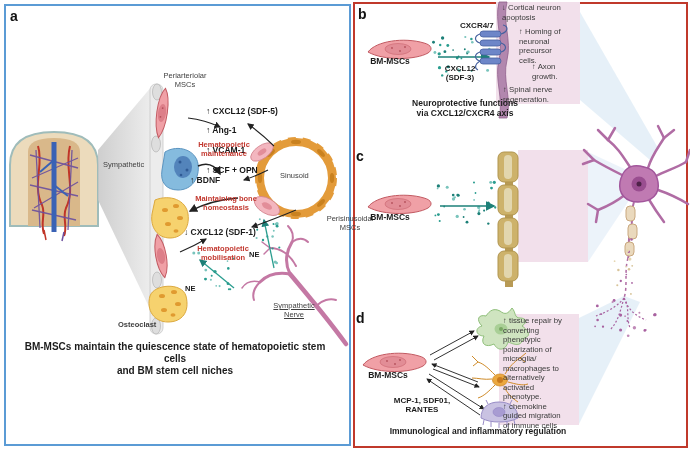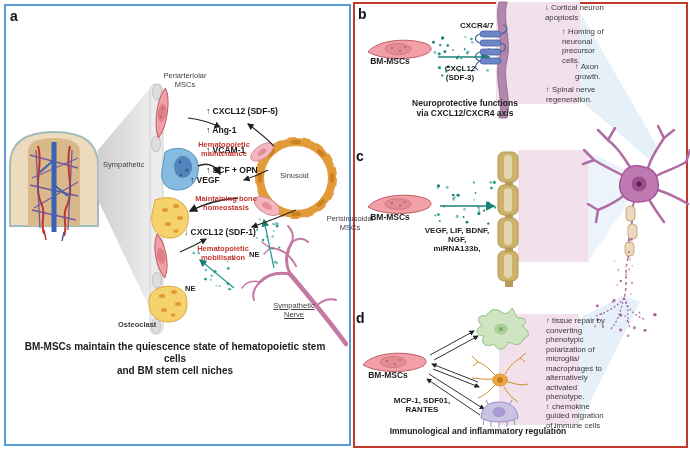--- a/index.html
+++ b/index.html
@@ -8,21 +8,21 @@
   .panel-border{position:absolute;background:transparent;z-index:0;}
   #border-a{left:4px;top:4px;width:343px;height:438px;border:2px solid var(--panel_a_border,#5b9bd5);}
   #border-bcd{left:353px;top:2px;width:331px;height:442px;border:2px solid var(--panel_bcd_border,#c0392b);}
   svg.art{position:absolute;left:0;top:0;z-index:1;}
   .lbl{position:absolute;z-index:3;font-size:7.5px;line-height:1.15;color:#3f3f3f;white-space:pre-line;}
   .bold{font-weight:bold;color:#1c1c1c;}
   .red{color:var(--highlight_red_text,#c2372e);font-weight:bold;}
   .ctr{text-align:center;}
   .cap{font-weight:bold;color:#1c1c1c;font-size:8.5px;}
   .pl{position:absolute;z-index:3;font-size:14px;font-weight:bold;color:#111;}
-  .fx{font-size:7.8px;line-height:1.22;color:#3a3a3a;margin-left:43px;}
+  .fx{font-size:7.8px;line-height:1.22;color:#3a3a3a;}
   .factors div{font-weight:bold;color:#161616;font-size:8.5px;line-height:11px;white-space:nowrap;}
 </style>
 </head>
 <body>
 
 <div id="fig">
 
   <div id="border-a" class="panel-border"></div>
   <div id="border-bcd" class="panel-border"></div>
 
@@ -457,21 +457,21 @@
 MSCs</div>
   <div class="lbl factors" style="left:206px;top:97px;">
     <div>↑ CXCL12 (SDF-5)</div>
     <div>↑ Ang-1</div>
     <div>↑ VCAM-1</div>
     <div>↑ SCF + OPN</div>
   </div>
   <div class="lbl red ctr" style="left:192px;top:141px;width:64px;">Hematopoietic
 maintenance</div>
   <div class="lbl" style="left:103px;top:161px;">Sympathetic</div>
-  <div class="lbl bold" style="left:190px;top:176px;font-size:8.5px;">↑ VEGF</div>
+  <div class="lbl bold" style="left:190px;top:176px;font-size:8.5px;">↑ BDNF</div>
   <div class="lbl red ctr" style="left:193px;top:195px;width:66px;">Maintaining bone
 homeostasis</div>
   <div class="lbl bold" style="left:184px;top:228px;font-size:8.5px;">↓ CXCL12 (SDF-1)</div>
   <div class="lbl red ctr" style="left:194px;top:245px;width:58px;">Hematopoietic
 mobilisation</div>
   <div class="lbl bold" style="left:249px;top:251px;">NE</div>
   <div class="lbl bold" style="left:185px;top:285px;">NE</div>
   <div class="lbl" style="left:280px;top:172px;">Sinusoid</div>
   <div class="lbl ctr" style="left:282px;top:215px;width:54px;margin-left:41px;">Perisinusoidal
 MSCs</div>
@@ -494,22 +494,20 @@
 cells.</div>
   <div class="lbl fx" style="left:532px;top:62px;width:46px;">↑ Axon
 growth.</div>
   <div class="lbl fx" style="left:503px;top:85px;width:76px;">↑ Spinal nerve
 regeneration.</div>
   <div class="lbl cap ctr" style="left:398px;top:99px;width:134px;">Neuroprotective functions
 via CXCL12/CXCR4 axis</div>
 
   <div class="pl" style="left:356px;top:148px;">c</div>
   <div class="lbl bold ctr" style="left:364px;top:213px;width:52px;font-size:8.5px;">BM-MSCs</div>
-  <div class="lbl bold ctr" style="left:424px;top:226px;width:66px;font-size:8px;">VEGF, LIF, BDNF,
-NGF, miRNA133b,</div>
 
   <div class="pl" style="left:356px;top:310px;">d</div>
   <div class="lbl bold ctr" style="left:360px;top:371px;width:56px;font-size:8.5px;">BM-MSCs</div>
   <div class="lbl bold ctr" style="left:390px;top:396px;width:64px;font-size:8px;">MCP-1, SDF01,
 RANTES</div>
   <div class="lbl cap ctr" style="left:383px;top:427px;width:190px;">Immunological and inflammatory regulation</div>
   <div class="lbl fx" style="left:503px;top:316px;width:76px;">↑ tissue repair by
 converting
 phenotypic
 polarization of

